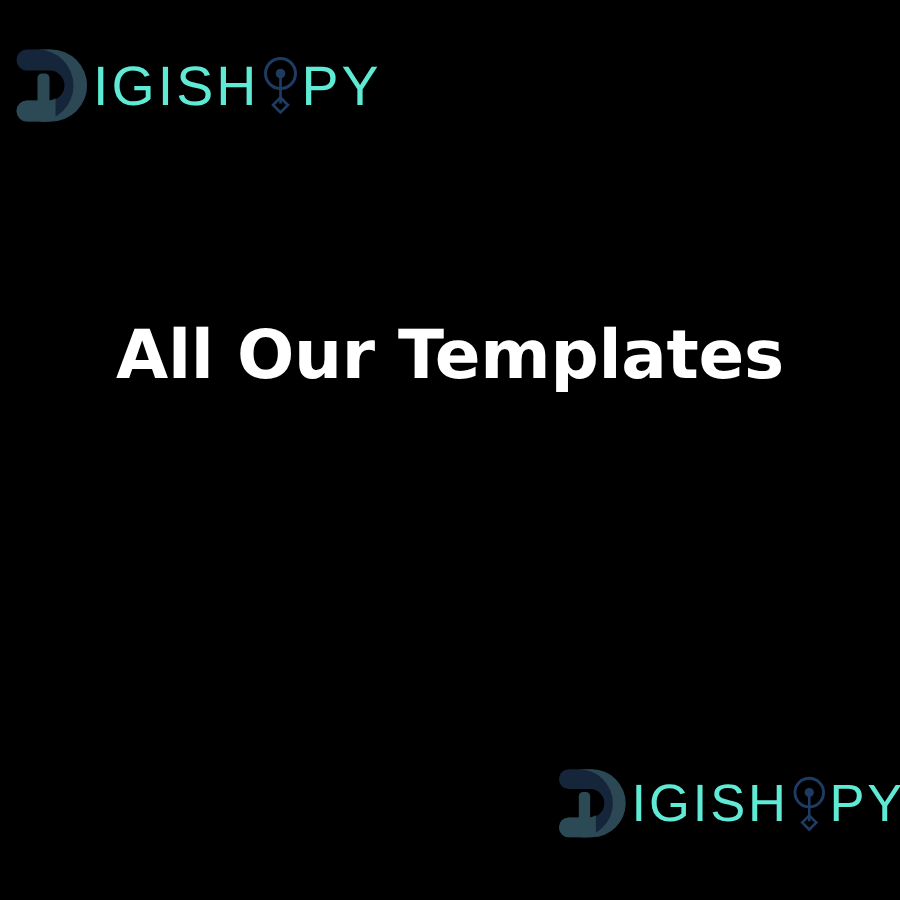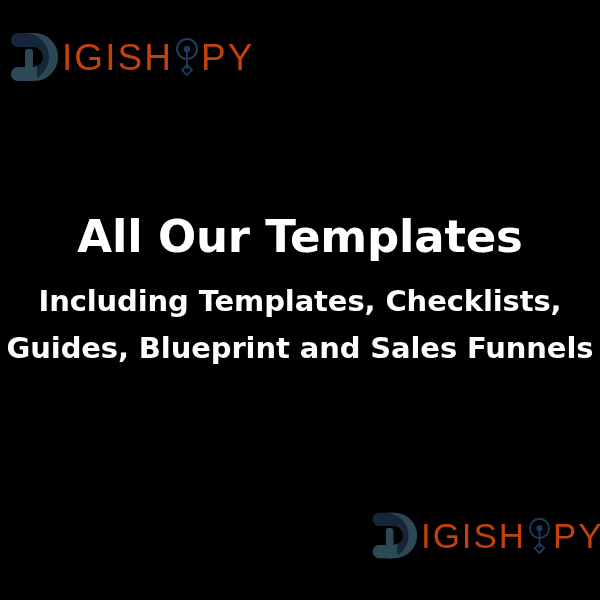--- a/index.html
+++ b/index.html
@@ -28,21 +28,21 @@
     align-items: center;
     user-select: none;
   }
   .logo-mark {
     display: block;
     flex: 0 0 auto;
   }
   .logo-word {
     display: flex;
     align-items: center;
-    color: #c2410c;
+    color: #5eead4;
     font-family: "Liberation Sans", sans-serif;
     font-weight: 400;
     letter-spacing: 0.055em;
     line-height: 1;
     white-space: nowrap;
     justify-content: space-between;
   }
   .logo-word .seg {
     display: inline-block;
   }
@@ -122,24 +122,20 @@
           <line x1="13" y1="17" x2="13" y2="34" stroke="#1e3c63" stroke-width="1.8"></line>
           <rect x="13" y="30" width="7" height="7" transform="rotate(45 13 30)" fill="none" stroke="#1e3c63" stroke-width="1.8"></rect>
         </svg>
       </span>
       <span class="seg">PY</span>
     </span>
   </div>
 
   <div class="center-block">
     <h1 class="headline">All Our Templates</h1>
-    <div class="subline-wrap">
-      <p class="subline">Including Templates, Checklists,</p>
-      <p class="subline">Guides, Blueprint and Sales Funnels</p>
-    </div>
   </div>
 
   <div class="logo" id="logo-bottom">
     <span class="logo-mark">
       <svg viewBox="0 0 56 62" width="53" height="59" xmlns="http://www.w3.org/2000/svg">
         <path d="M14 7 H30 A24 24 0 0 1 30 55 H14 A7 7 0 0 1 14 41 H29 A10 10 0 0 0 29 21 H14 A7 7 0 0 1 14 7 Z" fill="#16263a"></path>
         <path d="M30 7 A24 24 0 0 1 30 55 H21 A24 24 0 0 0 21 7 Z" fill="#2c4a55" opacity="0.95"></path>
         <rect x="21" y="23" width="8" height="32" rx="3" fill="#2c4a55"></rect>
         <path d="M14 41 H29 A10 10 0 0 0 33 39.5 L33 53 A13 13 0 0 1 29 55 H14 A7 7 0 0 1 14 41 Z" fill="#2c4a55"></path>
       </svg>

